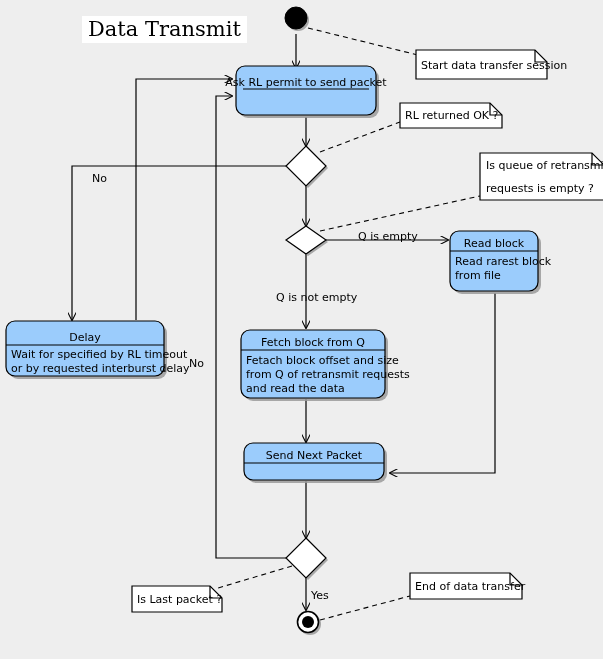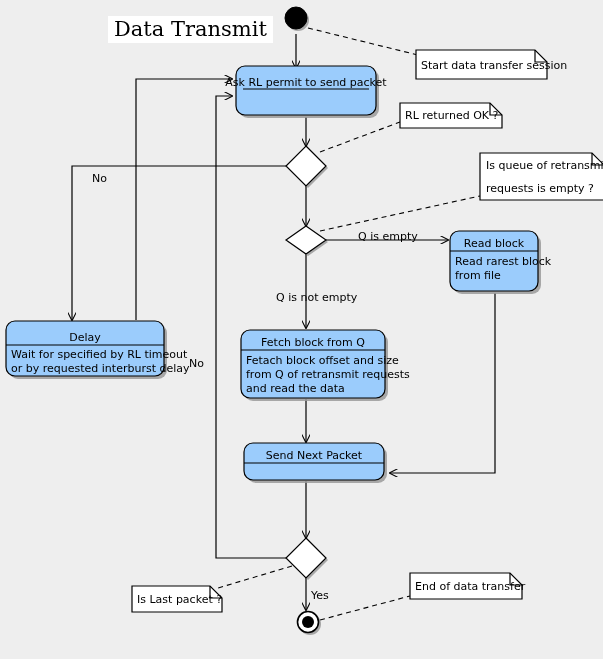--- a/index.html
+++ b/index.html
@@ -24,21 +24,20 @@
   }
   .diagram-title {
     position: absolute;
     background: #ffffff;
     font-family: "DejaVu Serif", serif;
     font-size: 21px;
     color: #000000;
     padding: 1px 6px 2px 6px;
     white-space: nowrap;
     line-height: 1.15;
-    margin-left: 26px;
   }
   .node-title {
     font-family: "DejaVu Sans", sans-serif;
     font-size: 11px;
     fill: #000000;
   }
   .node-body {
     font-family: "DejaVu Sans", sans-serif;
     font-size: 11px;
     fill: #000000;

